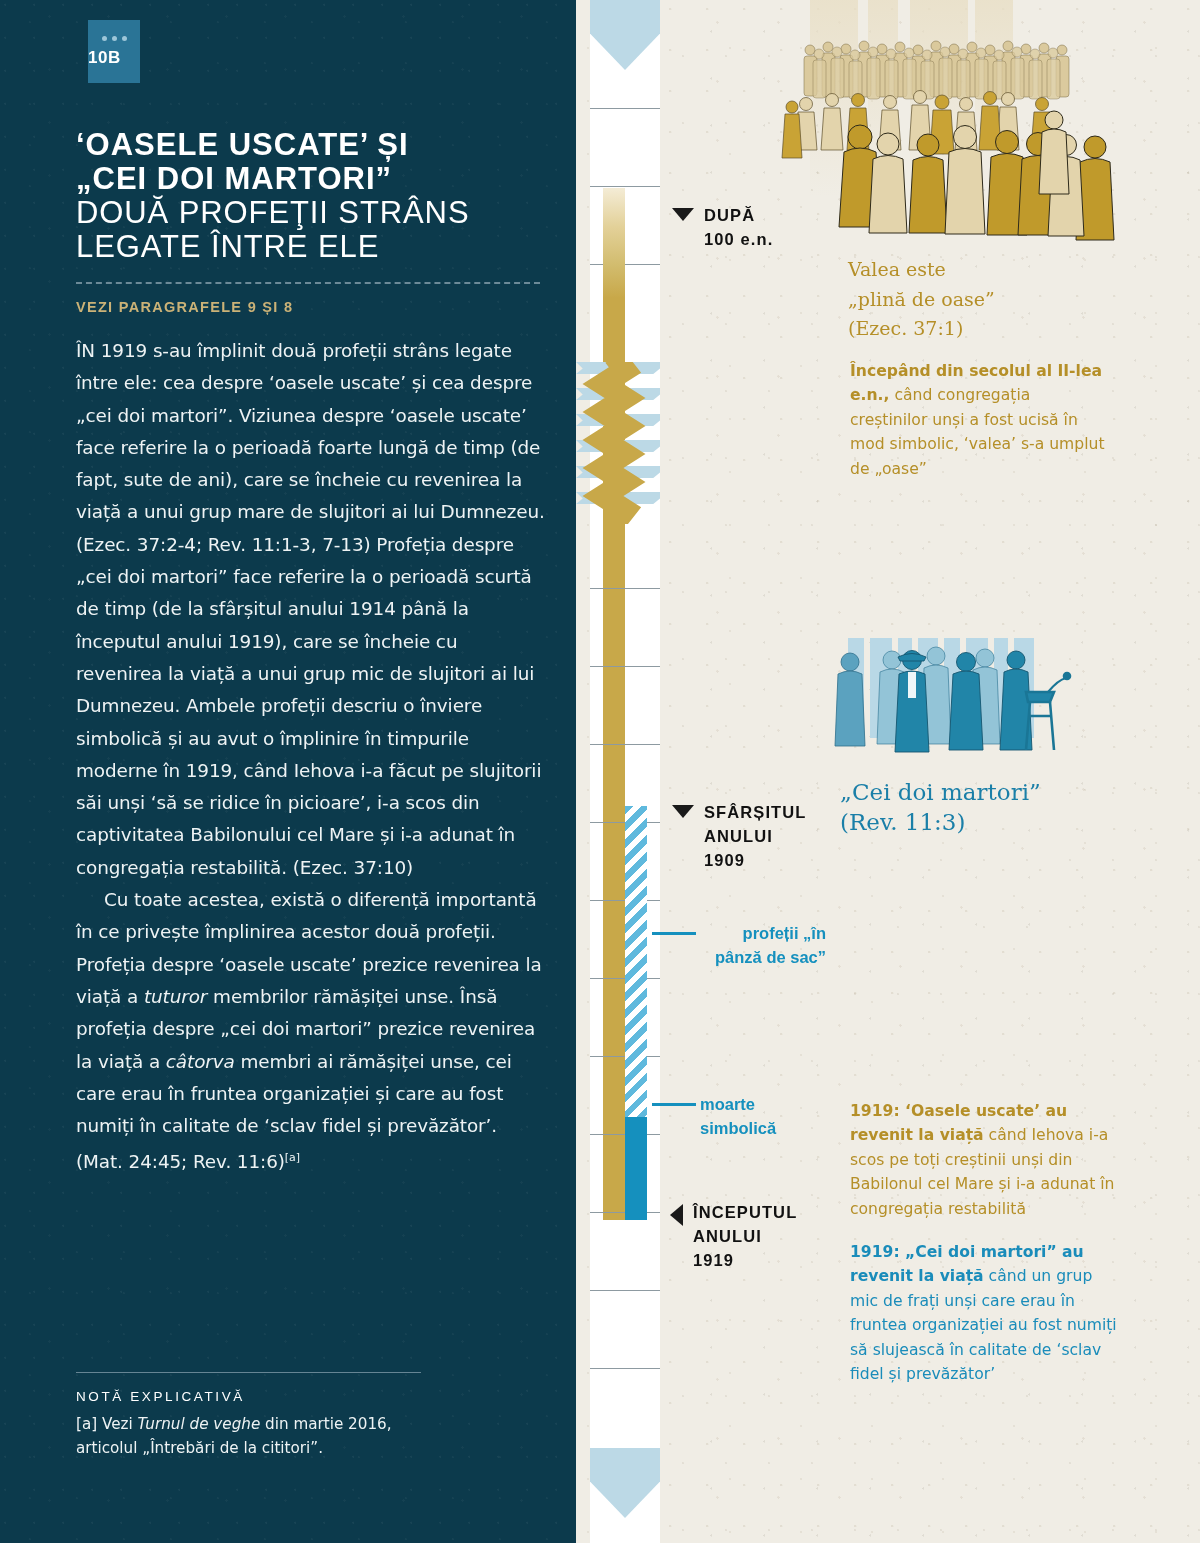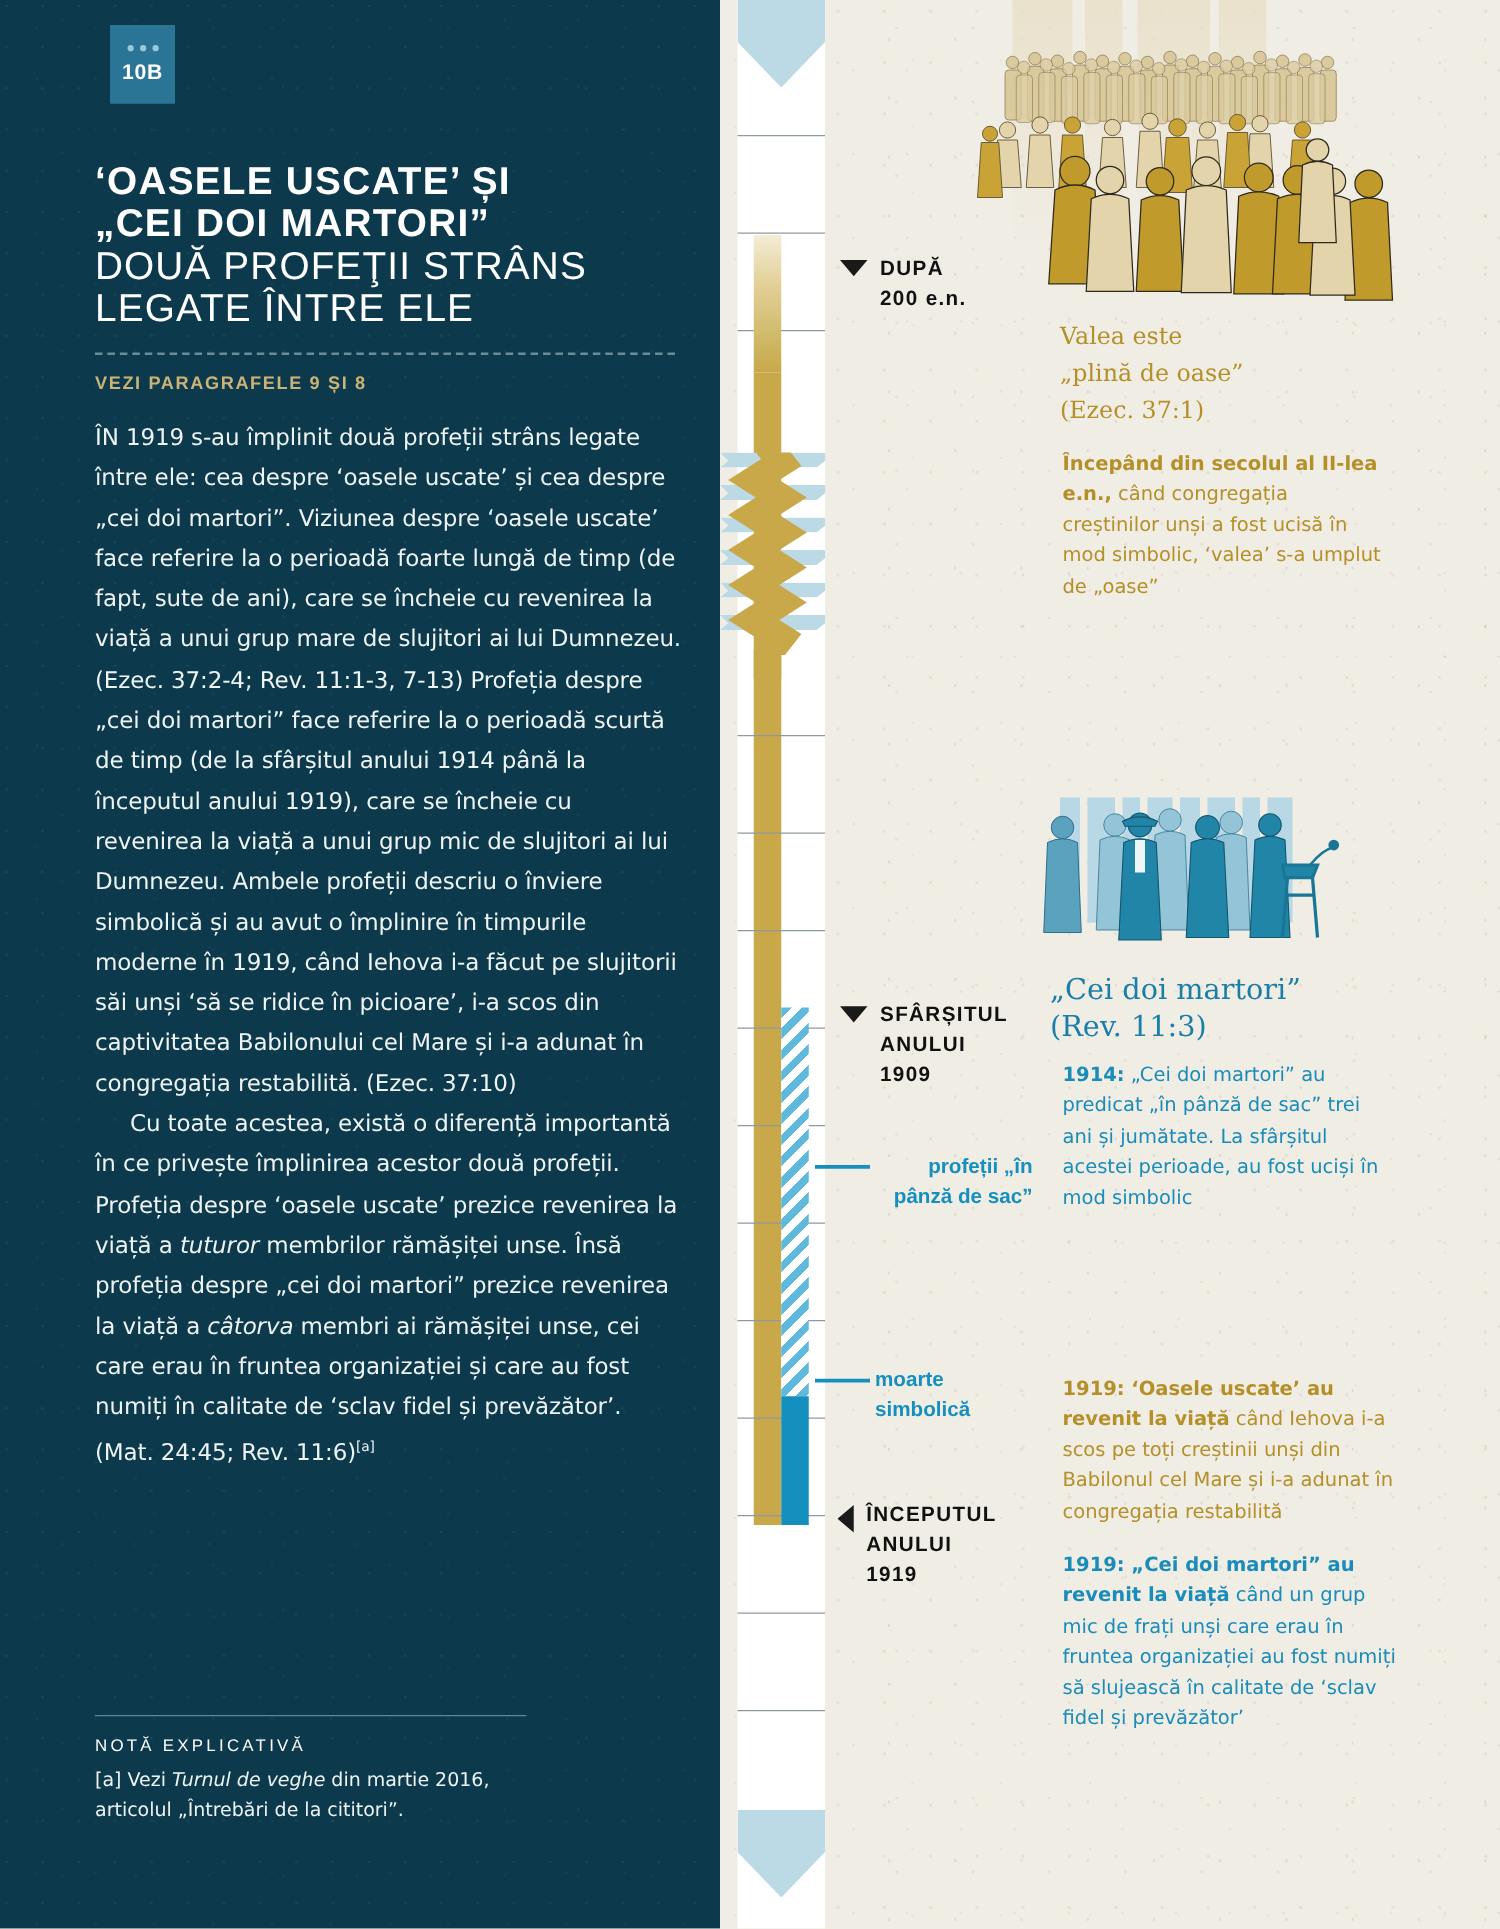--- a/index.html
+++ b/index.html
@@ -33,21 +33,20 @@
       radial-gradient(circle at 18% 14%, rgba(255,255,255,.05) 0 1px, transparent 1.2px),
       radial-gradient(circle at 63% 54%, rgba(255,255,255,.04) 0 1px, transparent 1.2px),
       radial-gradient(circle at 84% 31%, rgba(255,255,255,.035) 0 1.1px, transparent 1.2px);
     background-size: 29px 33px, 47px 41px, 59px 53px;
     overflow: hidden;
   }
   .badge {
     position: absolute; left: 88px; top: 20px; width: 52px; height: 63px;
     background: #2a7496;
     color: #fff;
-    text-align: center;
   }
   .badge .dots {
     display: flex; justify-content: center; gap: 5px; padding-top: 16px;
   }
   .badge .dots i { display:block; width: 5px; height: 5px; border-radius:50%; background:#9dc6d8; }
   .badge .num {
     font-size: 17px; font-weight: 700; letter-spacing: .5px; padding-top: 7px;
     font-family: "Liberation Sans", sans-serif;
   }
 
@@ -238,21 +237,21 @@
 
     <div class="blue-solid" style="top:1117px;height:103px"></div>
 
     <div class="chev chev-bot"></div>
   </div>
 
   <div class="marker" style="left:672px; top:203px">
     <div class="tri-down"></div>
     <div class="mlabel">
       <span>DUPĂ</span><br>
-      <span>200 e.n.</span>
+      <span>100 e.n.</span>
     </div>
   </div>
 
   <div class="marker" style="left:672px; top:800px">
     <div class="tri-down"></div>
     <div class="mlabel">
       <span>SFÂRȘITUL</span><br>
       <span>ANULUI</span><br>
       <span>1909</span>
     </div>
@@ -473,23 +472,20 @@
           <circle cx="247" cy="46" r="3" fill="#1a7696"></circle>
         </g>
       </svg>
     </div>
 
     <div class="blue-head" style="left:180px; top:778px">
       <span>„Cei doi martori”</span><br>
       <span>(Rev. 11:3)</span>
     </div>
 
-    <div class="blue-body" style="left:190px; top:848px">
-      <b>1914:</b><span> „Cei doi martori” au predicat „în pânză de sac” trei ani și jumătate. La sfârșitul acestei perioade, au fost uciși în mod simbolic</span>
-    </div>
 
     <div class="gold-body" style="left:190px; top:1099px; width:268px">
       <b>1919: ‘Oasele uscate’ au revenit la viață</b><span> când Iehova i-a scos pe toți creștinii unși din Babilonul cel Mare și i-a adunat în congregația restabilită</span>
     </div>
 
     <div class="blue-body" style="left:190px; top:1240px; width:268px">
       <b>1919: „Cei doi martori” au revenit la viață</b><span> când un grup mic de frați unși care erau în fruntea organizației au fost numiți să slujească în calitate de ‘sclav fidel și prevăzător’</span>
     </div>
 
   </div>

